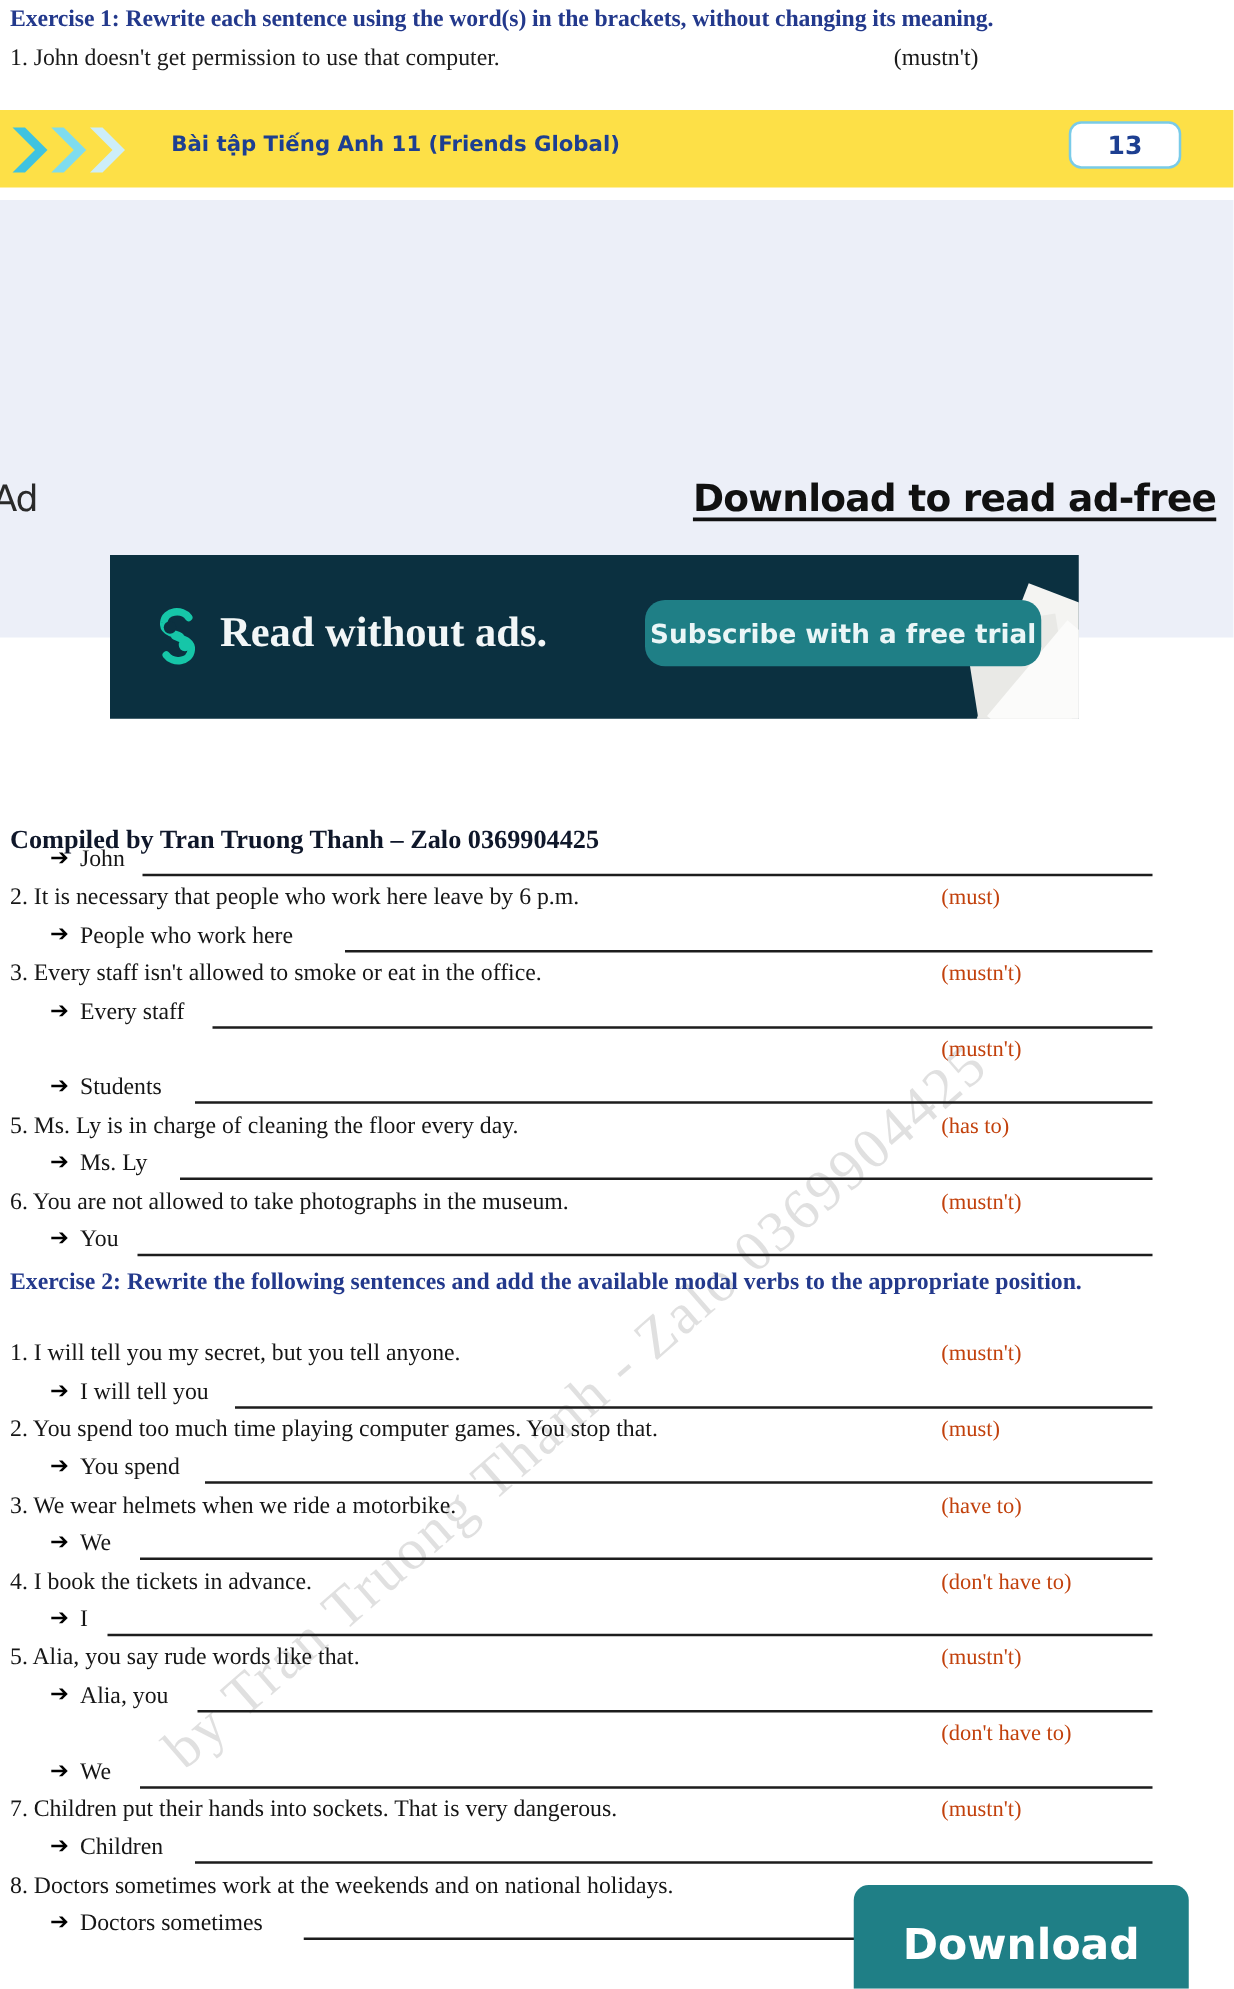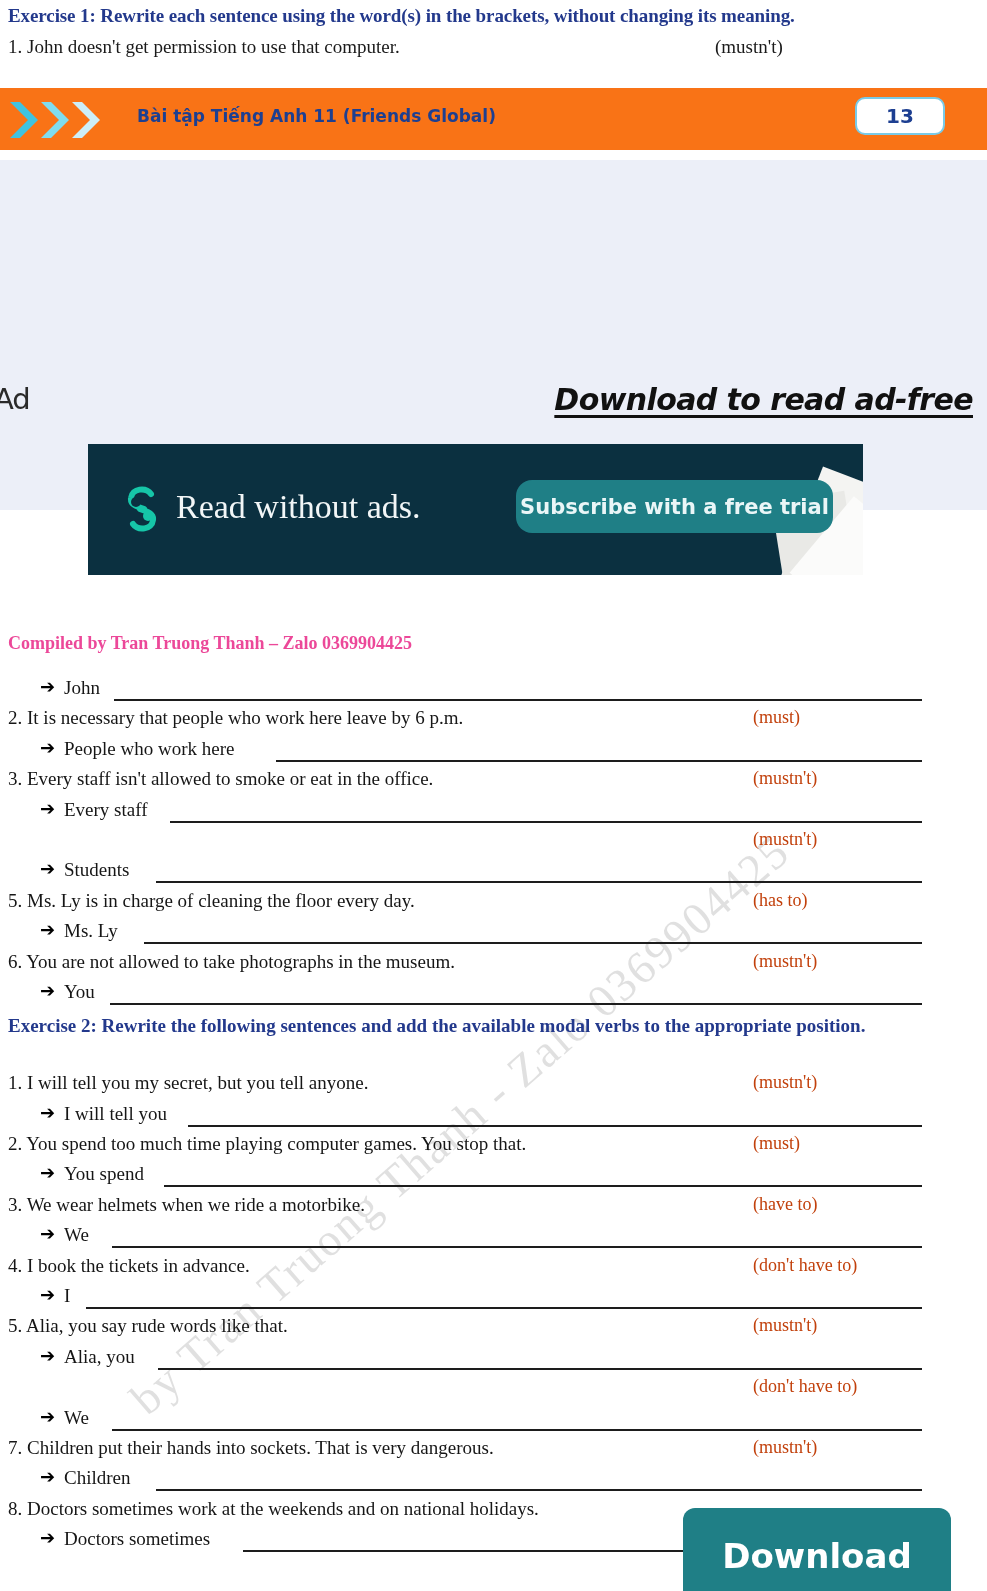--- a/index.html
+++ b/index.html
@@ -37,21 +37,21 @@
   
   #ex1-heading { left: 8px; top: 6px; }
   #q1-line     { left: 8px; top: 37px; }
   #q1-modal    { left: 715px; top: 37px; }
 
   
   #header-band {
     position: absolute;
     left: 0; top: 88px;
     width: 987px; height: 62px;
-    background: #f97316;
+    background: #fde047;
   }
   .chev-wrap {
     position: absolute;
     left: 8px; top: 12px;
     width: 115px; height: 40px;
   }
   .chev {
     position: absolute;
     top: 0;
     width: 34px; height: 40px;
@@ -107,41 +107,40 @@
     position: absolute;
     right: 14px; top: 222px;
     font-family: "DejaVu Sans", "Liberation Sans", sans-serif;
     font-size: 30px;
     font-weight: bold;
     color: #111111;
     text-decoration: underline;
     text-underline-offset: 5px;
     letter-spacing: -0.6px;
     white-space: nowrap;
-    font-style: italic;
   }
   #ad-banner {
     position: absolute;
     left: 88px; top: 284px;
     width: 775px; height: 131px;
     background: #0b3040;
     overflow: hidden;
   }
   #ad-logo {
     position: absolute;
     left: 32px; top: 40px;
     width: 44px; height: 50px;
   }
   #ad-logo svg { display:block; }
   #ad-banner-text {
     position: absolute;
     left: 88px; top: 44px;
     font-family: "Liberation Serif", "DejaVu Serif", serif;
     font-size: 34px;
-    font-weight: normal;
+    font-weight: bold;
     color: #f2f6f7;
     white-space: nowrap;
   }
   #ad-cta {
     position: absolute;
     left: 428px; top: 36px;
     width: 317px; height: 53px;
     background: #1f7f86;
     border-radius: 16px;
     display: flex;
@@ -167,24 +166,24 @@
   
   #body-area {
     position: absolute;
     left: 0; top: 615px;
     width: 987px; height: 976px;
     background: #ffffff;
     overflow: hidden;
   }
   #compiled-by {
     position: absolute;
-    left: 8px; top: 18px;
-    font-size: 18px;
-    font-weight: bold;
-    color: #ec4899;
+    left: 8px; top: 44px;
+    font-size: 21px;
+    font-weight: bold;
+    color: #0f172a;
     white-space: nowrap;
   }
 
   
   .q-row, .a-row, .hd-row {
     position: absolute;
     left: 0;
     width: 987px;
     height: 30px;
   }

